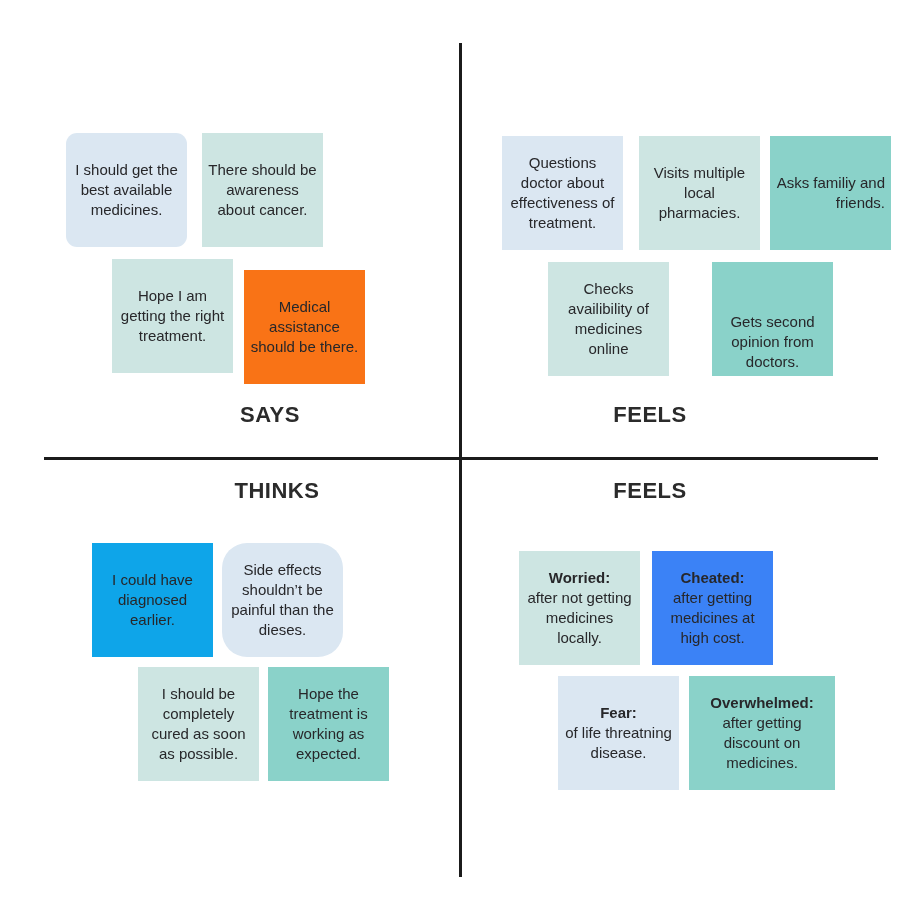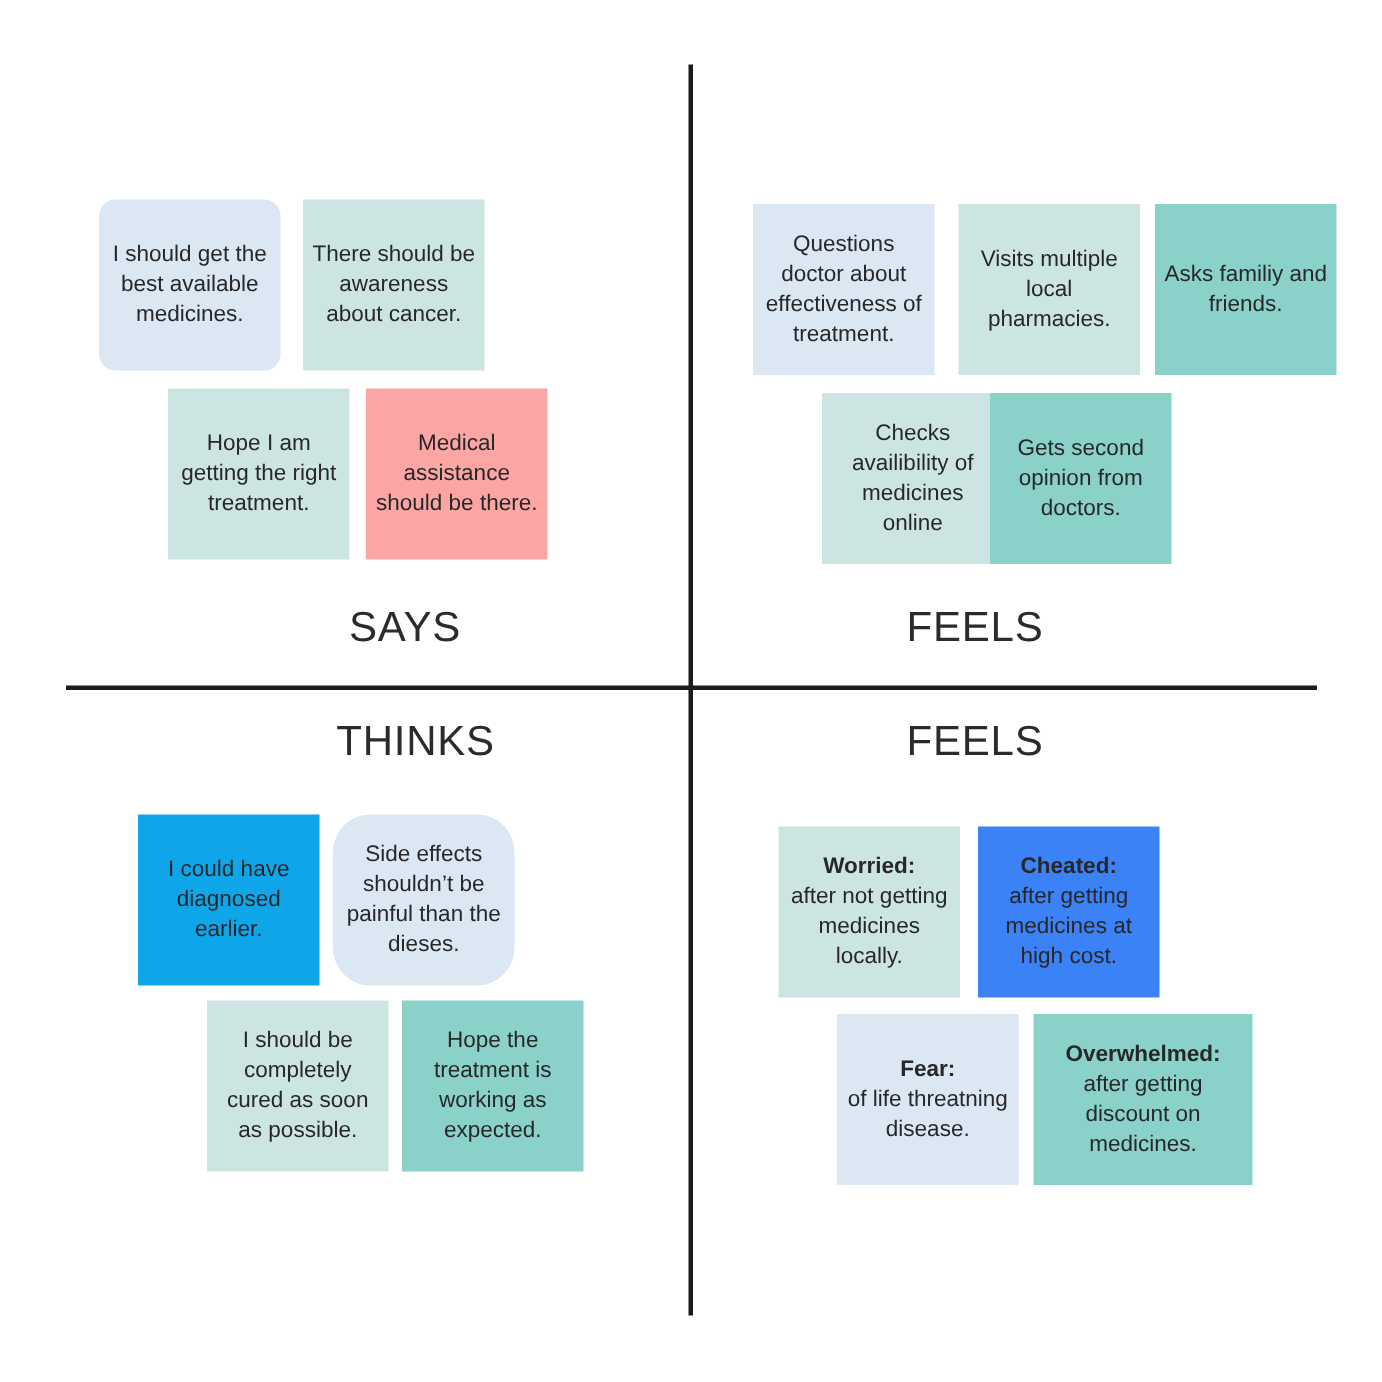--- a/index.html
+++ b/index.html
@@ -29,22 +29,22 @@
     left: 44px;
     top: 457px;
     width: 834px;
     height: 3px;
   }
   .quad-title {
     position: absolute;
     margin: 0;
     width: 200px;
     text-align: center;
-    font-size: 28px;
-    font-weight: 400;
+    font-size: 22px;
+    font-weight: 700;
     letter-spacing: 0.5px;
     color: var(--title, #2b2b2b);
   }
   #title-says   { left: 170px; top: 402px; }
   #title-does   { left: 550px; top: 402px; }
   #title-thinks { left: 177px; top: 478px; }
   #title-feels  { left: 550px; top: 478px; }
 
   .note {
     position: absolute;
@@ -68,23 +68,23 @@
 
   
   #quad-says .note:nth-child(1) { left: 66px;  top: 133px; border-radius: 11px; }
   #quad-says .note:nth-child(2) { left: 202px; top: 133px; }
   #quad-says .note:nth-child(3) { left: 112px; top: 259px; }
   #quad-says .note:nth-child(4) { left: 244px; top: 259px; }
 
   
   #quad-does .note:nth-child(1) { left: 502px; top: 136px; }
   #quad-does .note:nth-child(2) { left: 639px; top: 136px; }
-  #quad-does .note:nth-child(3) { left: 770px; top: 136px; }
+  #quad-does .note:nth-child(3) { left: 770px; top: 136px; text-align: right; }
   #quad-does .note:nth-child(4) { left: 548px; top: 262px; }
-  #quad-does .note:nth-child(5) { left: 660px; top: 262px; }
+  #quad-does .note:nth-child(5) { left: 712px; top: 262px; justify-content: flex-end; }
 
   
   #quad-thinks .note:nth-child(1) { left: 92px;  top: 543px; }
   #quad-thinks .note:nth-child(2) { left: 222px; top: 543px; }
   #quad-thinks .note:nth-child(3) { left: 138px; top: 667px; }
   #quad-thinks .note:nth-child(4) { left: 268px; top: 667px; }
 
   
   #quad-feels .note:nth-child(1) { left: 519px; top: 551px; }
   #quad-feels .note:nth-child(2) { left: 652px; top: 551px; }
@@ -106,21 +106,21 @@
   <div id="quad-says">
       <div class="note" style="background: rgb(219, 231, 242);">
         <span class="note-text">I should get the best available medicines.</span>
       </div>
       <div class="note" style="background: rgb(205, 229, 226);">
         <span class="note-text">There should be awareness about cancer.</span>
       </div>
       <div class="note" style="background: rgb(205, 229, 226);">
         <span class="note-text">Hope I am getting the right treatment.</span>
       </div>
-      <div class="note" style="background: #fca5a5;">
+      <div class="note" style="background: #f97316; margin-top: 11px;">
         <span class="note-text">Medical assistance should be there.</span>
       </div>
     </div>
   <div id="quad-does">
       <div class="note" style="background: rgb(219, 231, 242);">
         <span class="note-text">Questions doctor about effectiveness of treatment.</span>
       </div>
       <div class="note" style="background: rgb(205, 229, 226);">
         <span class="note-text">Visits multiple local pharmacies.</span>
       </div>

